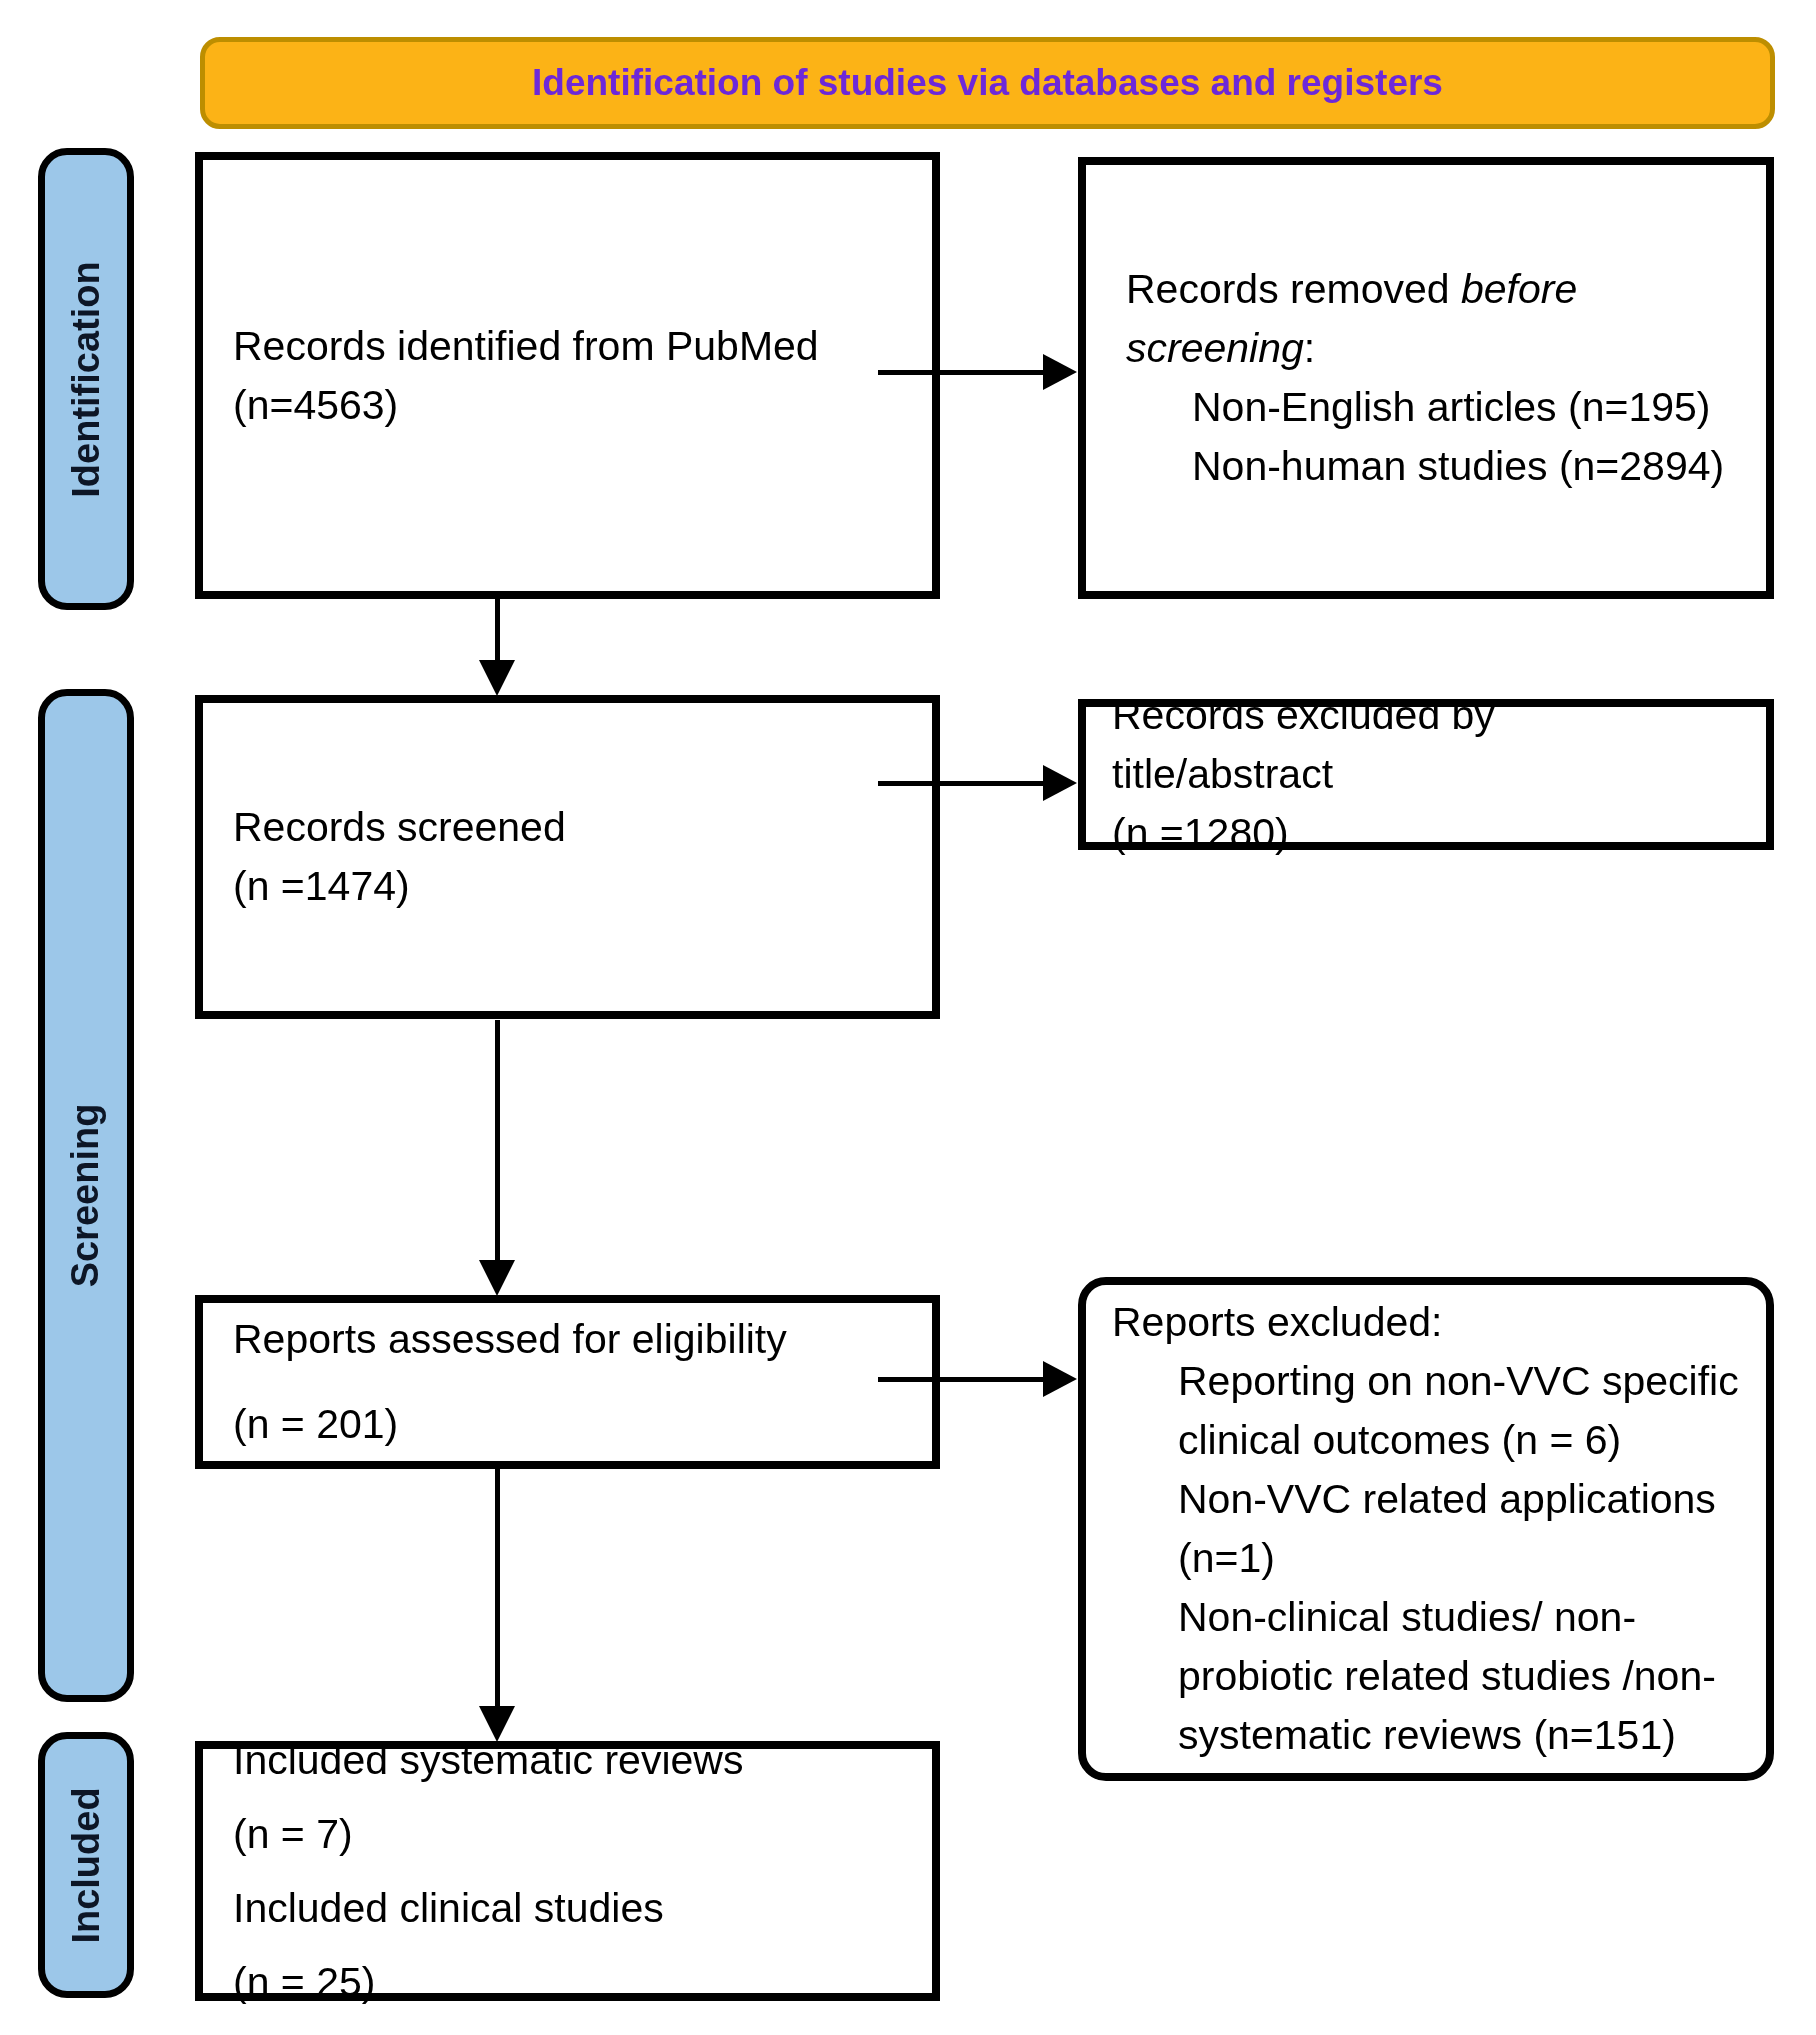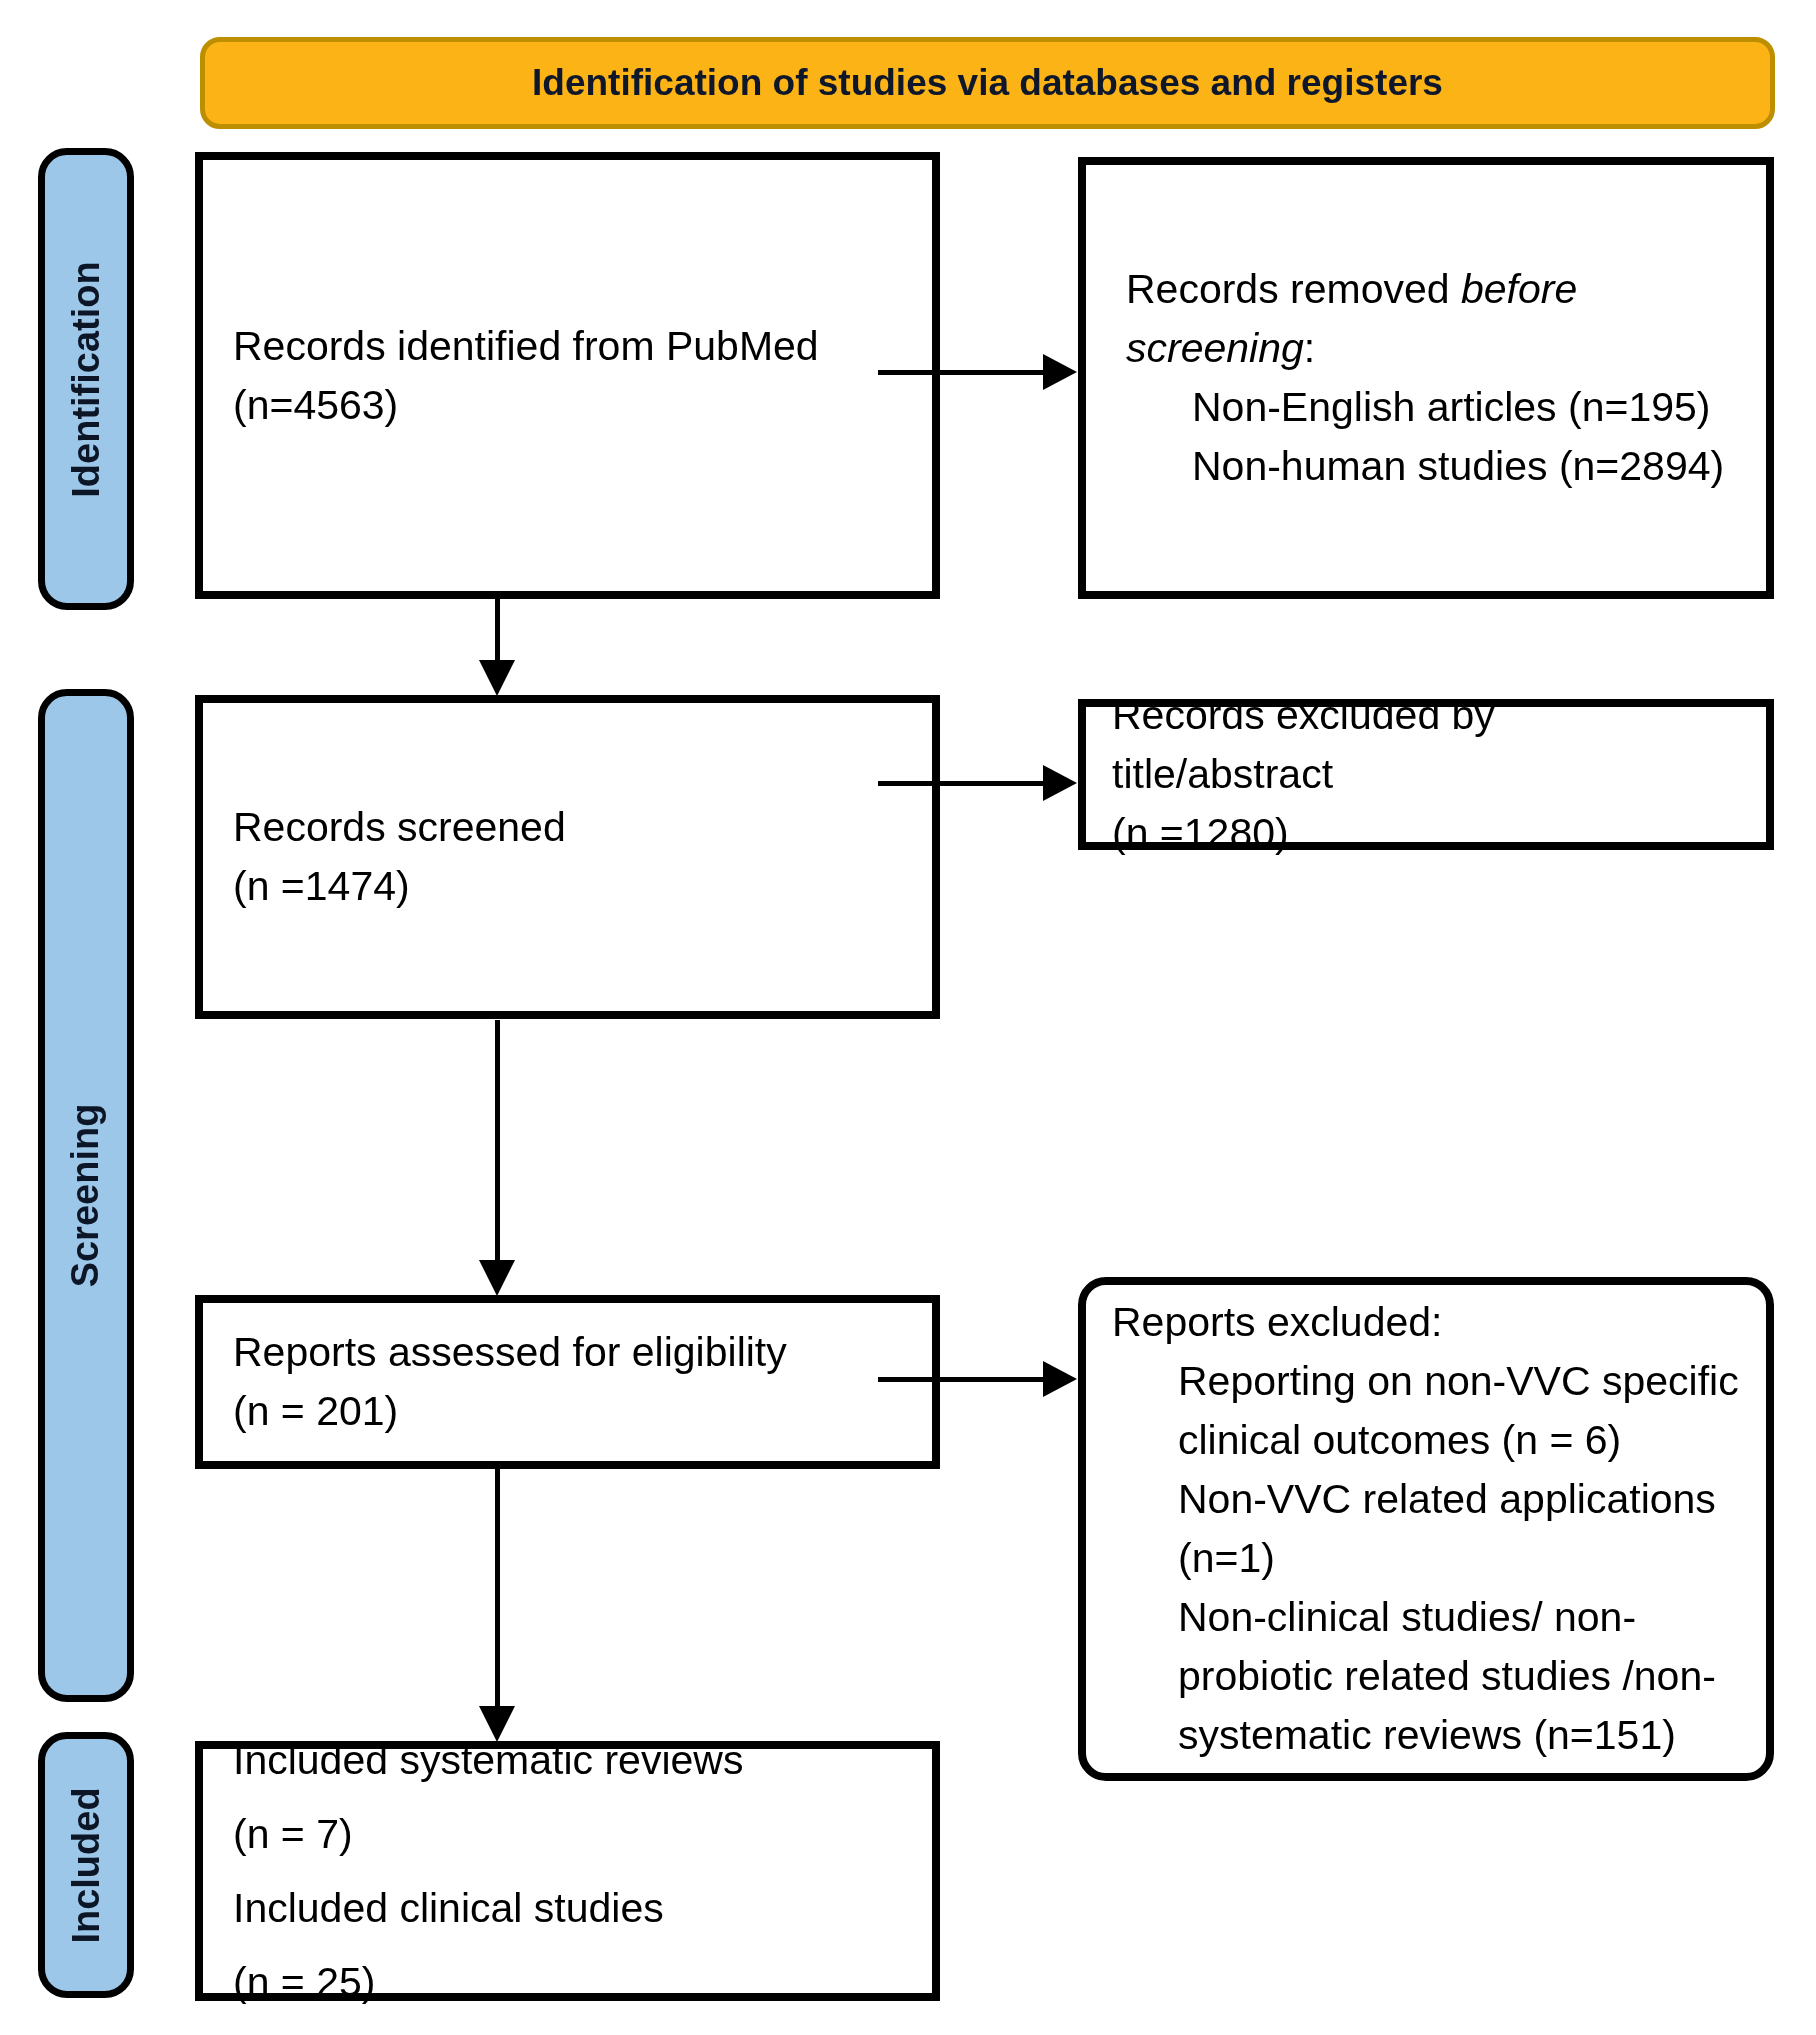--- a/index.html
+++ b/index.html
@@ -21,21 +21,21 @@
     color:var(--text);
     overflow:hidden;
   }
   .banner{
     position:absolute;left:200px;top:37px;width:1575px;height:92px;
     box-sizing:border-box;
     background:var(--banner-fill);
     border:5.3px solid var(--banner-border);
     border-radius:20px;
     display:flex;align-items:center;justify-content:center;
-    font-size:37px;font-weight:bold;color:#0f172a;
+    font-size:37px;font-weight:bold;color:#6d28d9;
   }
   .stage{
     position:absolute;left:38px;width:96px;
     box-sizing:border-box;
     background:var(--stage-fill);
     border:7.3px solid #000;
     border-radius:29px;
     display:flex;align-items:center;justify-content:center;
   }
   .stage span{
@@ -54,21 +54,21 @@
     border:8px solid var(--box-border);
     display:flex;flex-direction:column;justify-content:center;
     font-size:41px;line-height:59px;
   }
   .box.left{left:195px;width:745px;padding:6.6px 12px 6.6px 30px;}
   .box.right{left:1078px;width:696px;padding:6.6px 12px 6.6px 26px;}
   .box .line{white-space:nowrap;}
   .box .indent{padding-left:66px;}
   .box.b1{top:152px;height:447px;}
   .box.b2{top:695px;height:324px;}
-  .box.b3{top:1295px;height:174px;}
+  .box.b3{top:1295px;height:174px;justify-content:space-between;}
   .box.b4{top:1741px;height:260px;gap:15px;}
   .box.r1{top:157px;height:442px;padding-left:40px;}
   .box.r2{top:699px;height:151px;}
   .box.r3{top:1277px;height:504px;border-radius:28px;}
   .stem{position:absolute;background:var(--arrow);}
   .head-down{
     position:absolute;width:0;height:0;
     border-left:18.5px solid transparent;
     border-right:18.5px solid transparent;
     border-top:36px solid var(--arrow);

